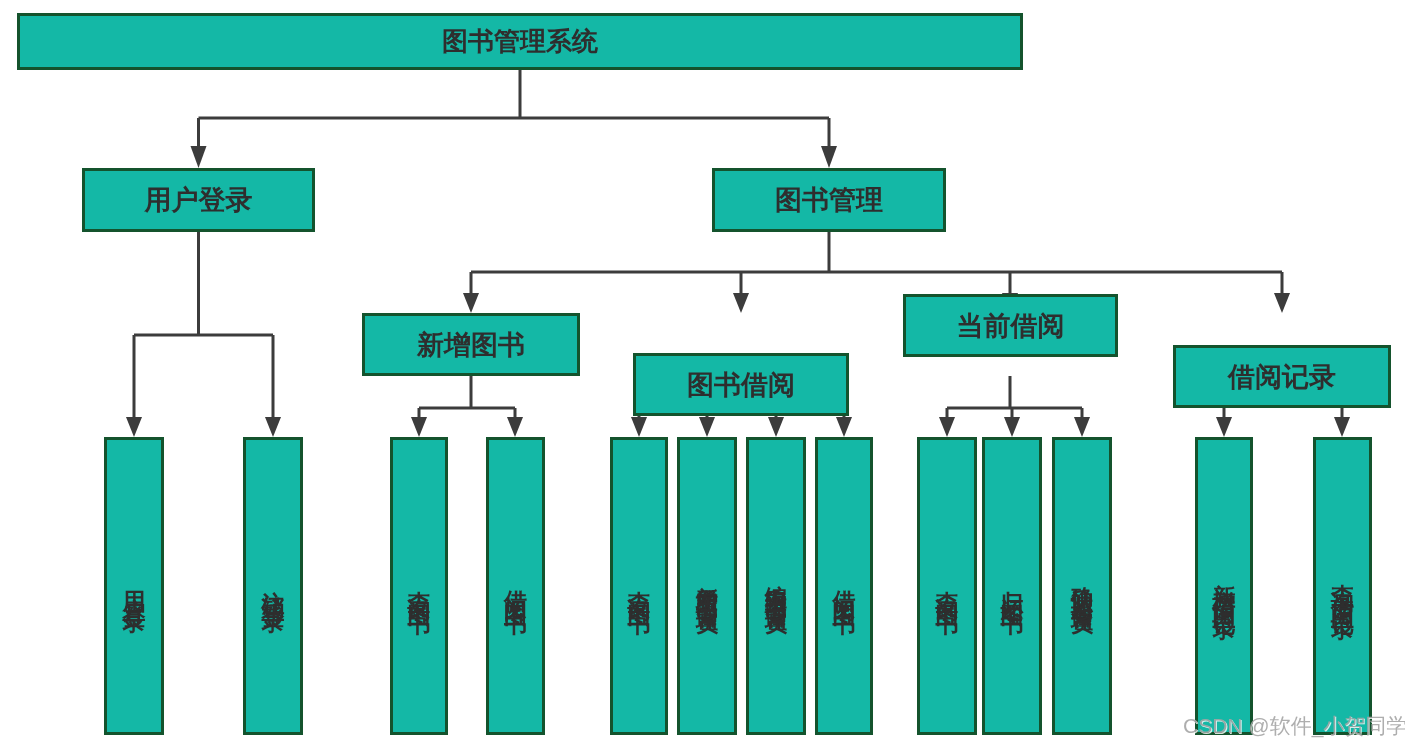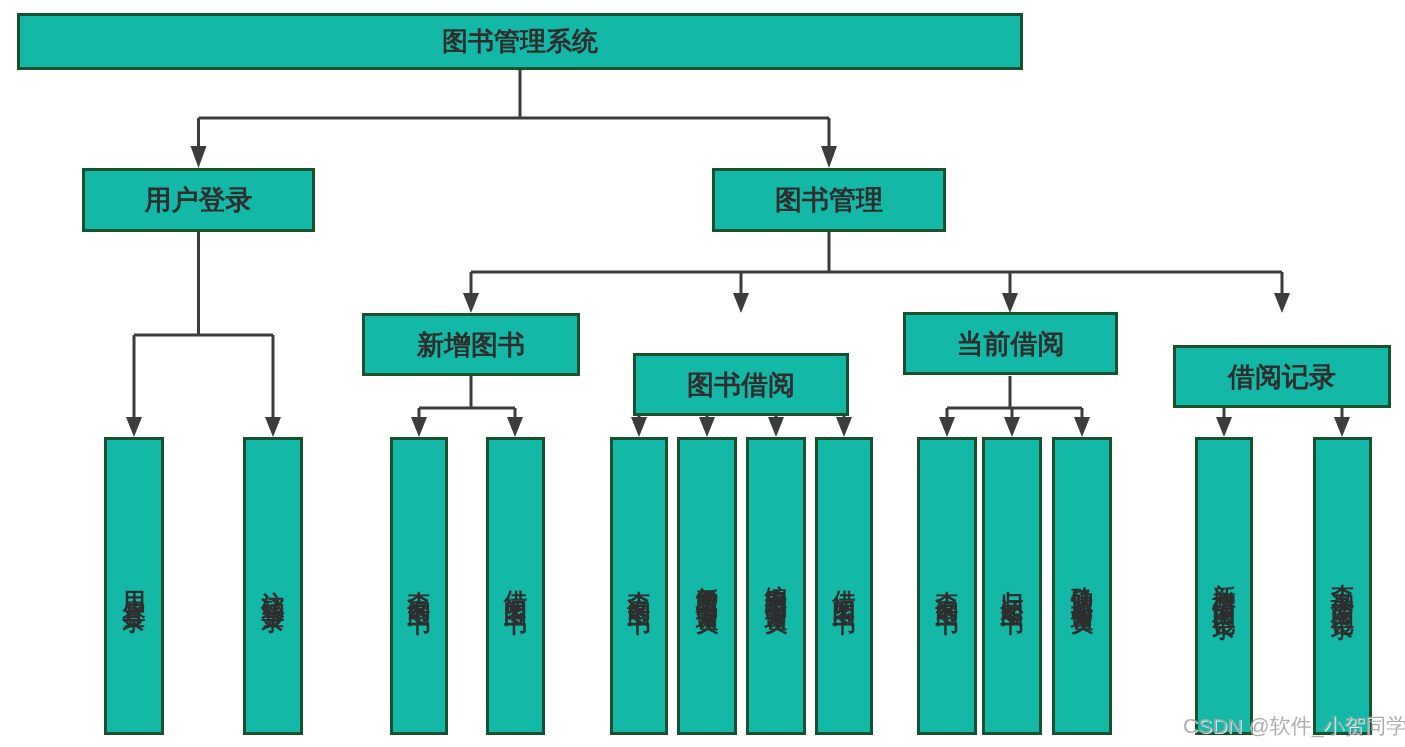--- a/index.html
+++ b/index.html
@@ -79,21 +79,21 @@
   <div class="node" style="left:712px;top:168px;width:234px;height:64px;">
     <span class="h-label">图书管理</span>
   </div>
 
   <div class="node" style="left:362px;top:313px;width:218px;height:63px;">
     <span class="h-label">新增图书</span>
   </div>
   <div class="node" style="left:633px;top:313px;width:216px;height:63px;margin-top:40px;">
     <span class="h-label">图书借阅</span>
   </div>
-  <div class="node" style="left:903px;top:312px;width:215px;height:63px;text-align:right;">
+  <div class="node" style="left:903px;top:294px;width:215px;height:63px;text-align:right;">
     <span class="h-label">当前借阅</span>
   </div>
   <div class="node" style="left:1173px;top:313px;width:218px;height:63px;margin-top:32px;">
     <span class="h-label">借阅记录</span>
   </div>
 
   <div class="node" style="left:104px;top:437px;width:60px;height:298px;">
     <span class="v-label">用户登录</span>
   </div>
   <div class="node" style="left:243px;top:437px;width:60px;height:298px;">

